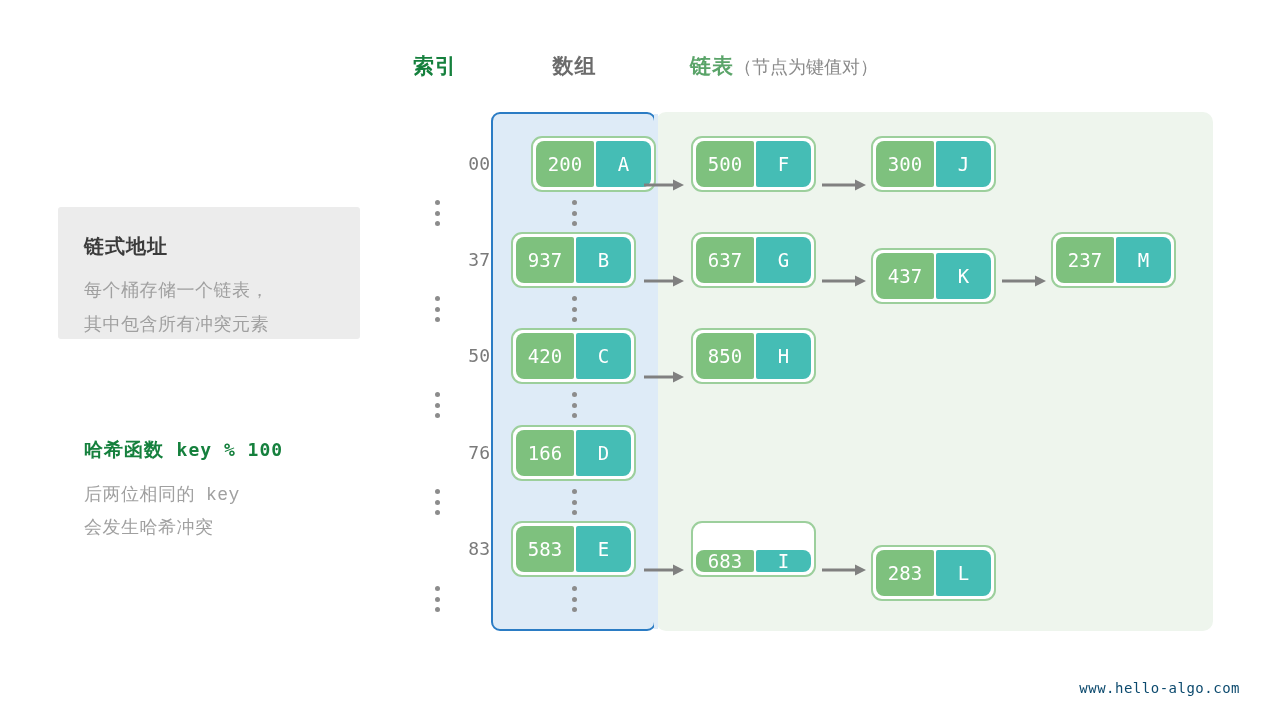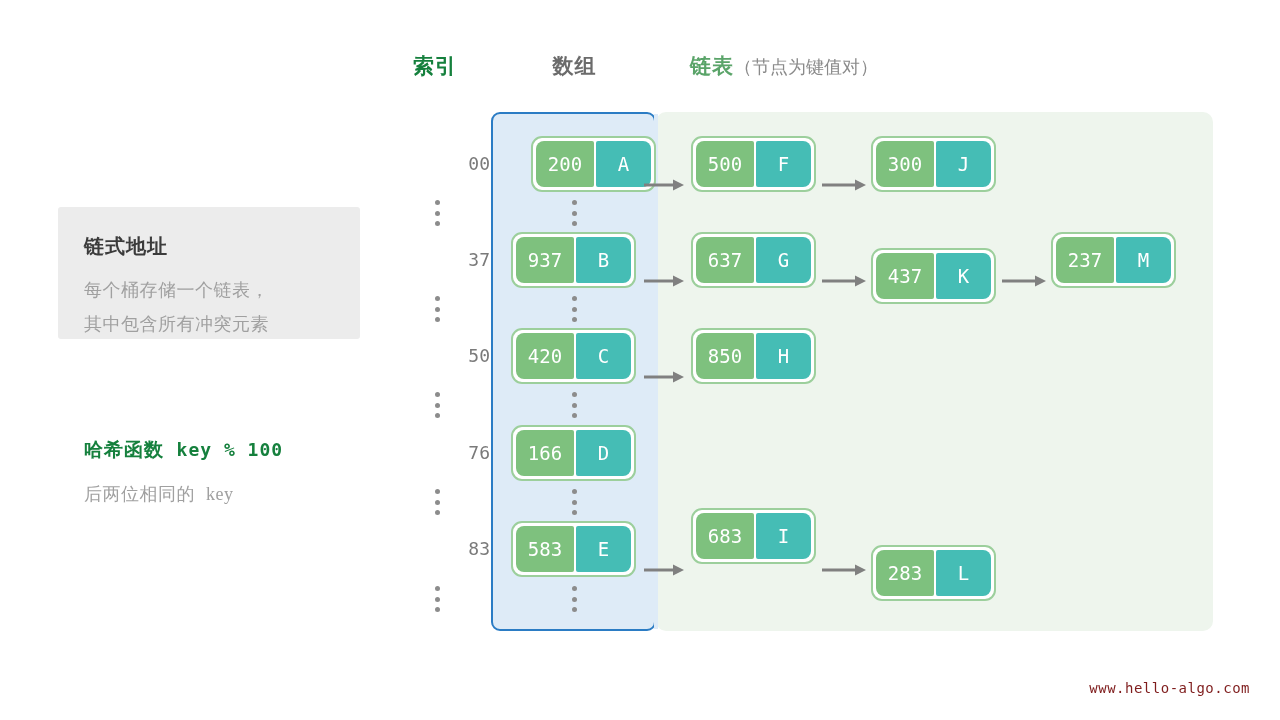--- a/index.html
+++ b/index.html
@@ -98,21 +98,21 @@
   .hash-body {
     position: absolute;
     left: 84px; top: 478px;
     font-size: 18px;
     line-height: 32px;
     color: #a0a0a0;
     letter-spacing: 0.5px;
     white-space: nowrap;
   }
   .hash-body .mono {
-    font-family: Liberation Serif, serif;
+    font-family: Liberation Mono, monospace;
     text-align: center;
   }
 
   
   .panel-list {
     position: absolute;
     left: 656px; top: 112px;
     width: 557px; height: 519px;
     background: #eef5ed;
     border-radius: 10px;
@@ -205,24 +205,24 @@
     position: absolute;
     height: 56px;
     display: flex;
     align-items: center;
   }
   .arrow svg { display: block; }
 
   
   .watermark {
     position: absolute;
-    right: 30px; bottom: 24px;
+    right: 40px; bottom: 24px;
     font-family: "DejaVu Sans Mono", "Liberation Mono", monospace;
     font-size: 14px;
-    color: #7f1d1d;
+    color: #0c4a6e;
     letter-spacing: 0.5px;
   }
 </style>
 </head>
 <body>
 
 <div class="header-index">索引</div>
 <div class="header-array">数组</div>
 <div class="header-list">
   <span class="strong">链表</span><span class="paren">（节点为键值对）</span>
@@ -238,20 +238,21 @@
 
 <div class="hash-title">
   <span>哈希函数</span>&nbsp;
   <span class="mono">key % 100</span>
 </div>
 <div class="hash-body">
   <div>
     <span>后两位相同的</span>&nbsp;
     <span class="mono">key</span>
   </div>
+  <div>会发生哈希冲突</div>
 </div>
 
 <div class="panel-list"></div>
 <div class="panel-array"></div>
 <div class="panel-array-joint"></div>
 
 <div id="rows-layer">
     <div class="idx" style="top: 136px;">00</div>
     <div class="node" style="left: 511px; top: 136px; margin-left: 20px;">
       <div class="key">200</div>
@@ -376,21 +377,21 @@
     <div class="node" style="left: 511px; top: 521px;">
       <div class="key">583</div>
       <div class="val">E</div>
     </div>
     <div class="arrow" style="left: 644px; top: 542px;">
       <svg width="40" height="14" viewBox="0 0 40 14">
         <line x1="0" y1="7" x2="31" y2="7" stroke="#808080" stroke-width="3"></line>
         <polygon points="40,7 29,1.5 29,12.5" fill="#808080"></polygon>
       </svg>
     </div>
-    <div class="node" style="left: 691px; top: 508px;">
+    <div class="node" style="left: 691px; top: 521px; align-items: flex-end;">
       <div class="key">683</div>
       <div class="val">I</div>
     </div>
     <div class="arrow" style="left: 822px; top: 542px;">
       <svg width="44" height="14" viewBox="0 0 44 14">
         <line x1="0" y1="7" x2="35" y2="7" stroke="#808080" stroke-width="3"></line>
         <polygon points="44,7 33,1.5 33,12.5" fill="#808080"></polygon>
       </svg>
     </div>
     <div class="node" style="left: 871px; top: 521px; margin-top: 24px;">

